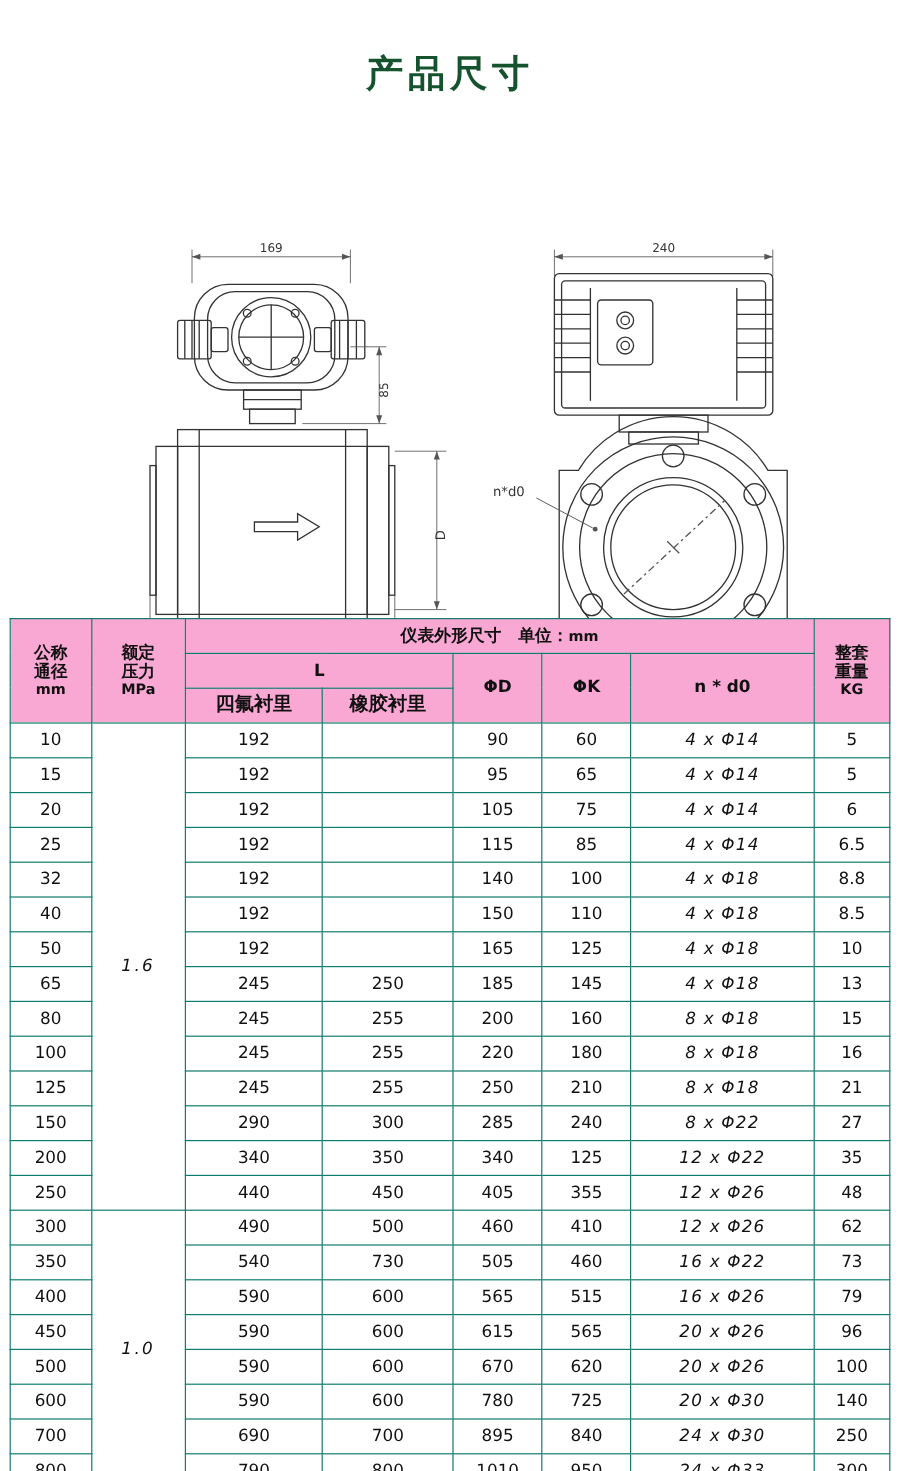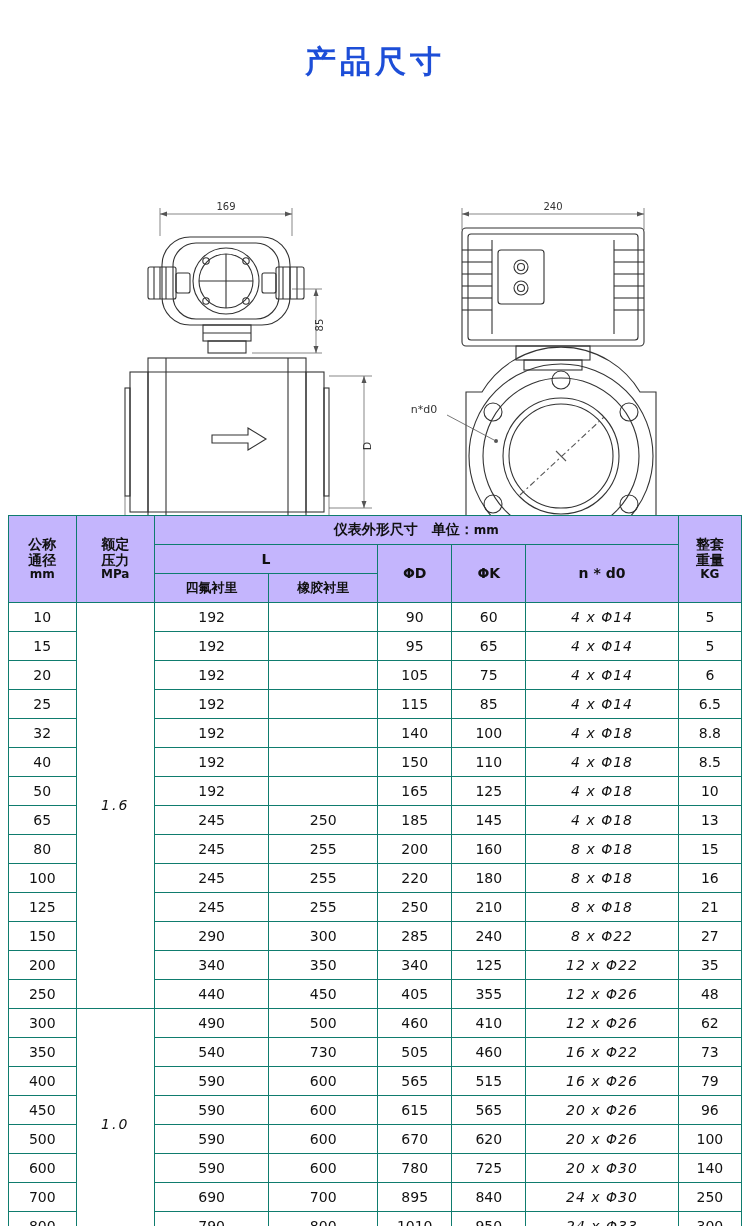--- a/index.html
+++ b/index.html
@@ -9,21 +9,21 @@
   }
   body {
     width: 750px;
     height: 1226px;
     font-family: "Liberation Sans", sans-serif;
     position: relative;
     overflow: hidden;
   }
   .page-title {
     text-align: center;
-    color: #1d4ed8;
+    color: #14532d;
     font-size: 31px;
     font-weight: bold;
     letter-spacing: 4px;
     padding-top: 20px;
     padding-bottom: 6px;
     font-family: "DejaVu Sans", sans-serif;
   }
   .drawing-area {
     position: relative;
     width: 592px;
@@ -47,25 +47,25 @@
   table.spec td, table.spec th {
     border: 1px solid #0f7c6e;
     text-align: center;
     vertical-align: middle;
     font-size: 14px;
     color: #111;
     padding: 0;
     height: 28px;
   }
   thead td {
-    background: #c4b5fd;
+    background: #f9a8d4;
     font-weight: bold;
     color: #0a3d38;
   }
-  thead td.hdr-small { font-size: 13px; }
+  thead td.hdr-small { font-size: 16px; }
   tbody td { background: #ffffff; }
   tbody tr { height: 29px; }
   td.mpa {
     font-size: 16px;
     letter-spacing: 2px;
     font-style: italic;
   }
   .th-line { line-height: 1.15; }
   .unit-label { font-size: 12px; font-weight: bold;}
   .nd-col { width: 62px; }

